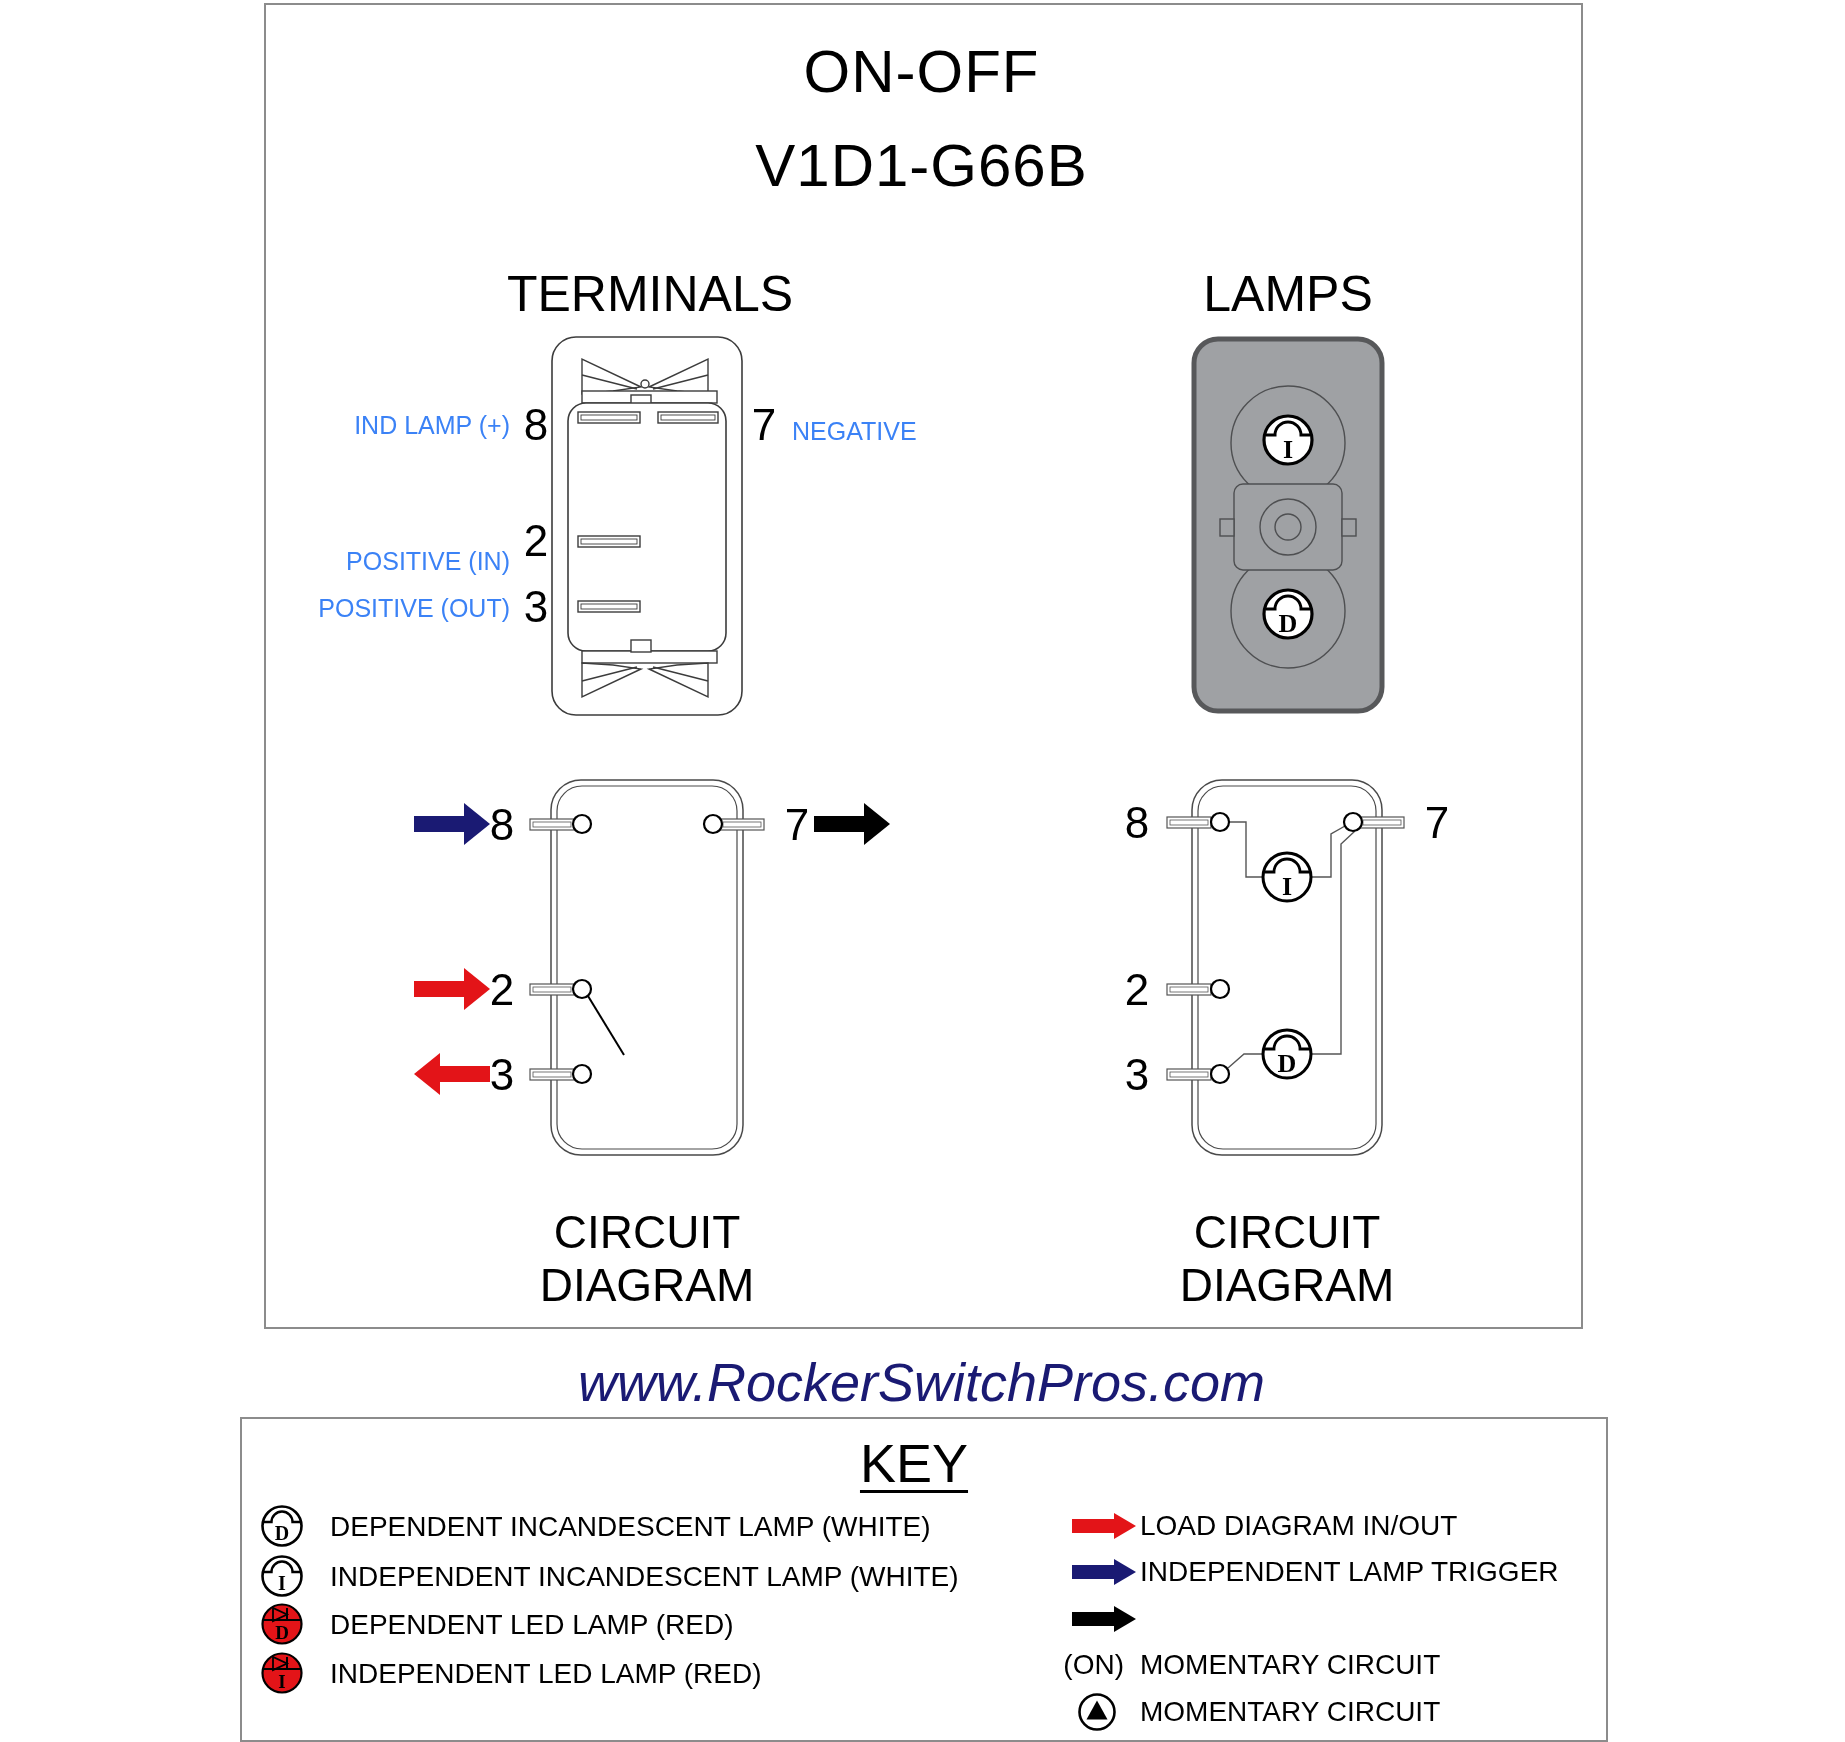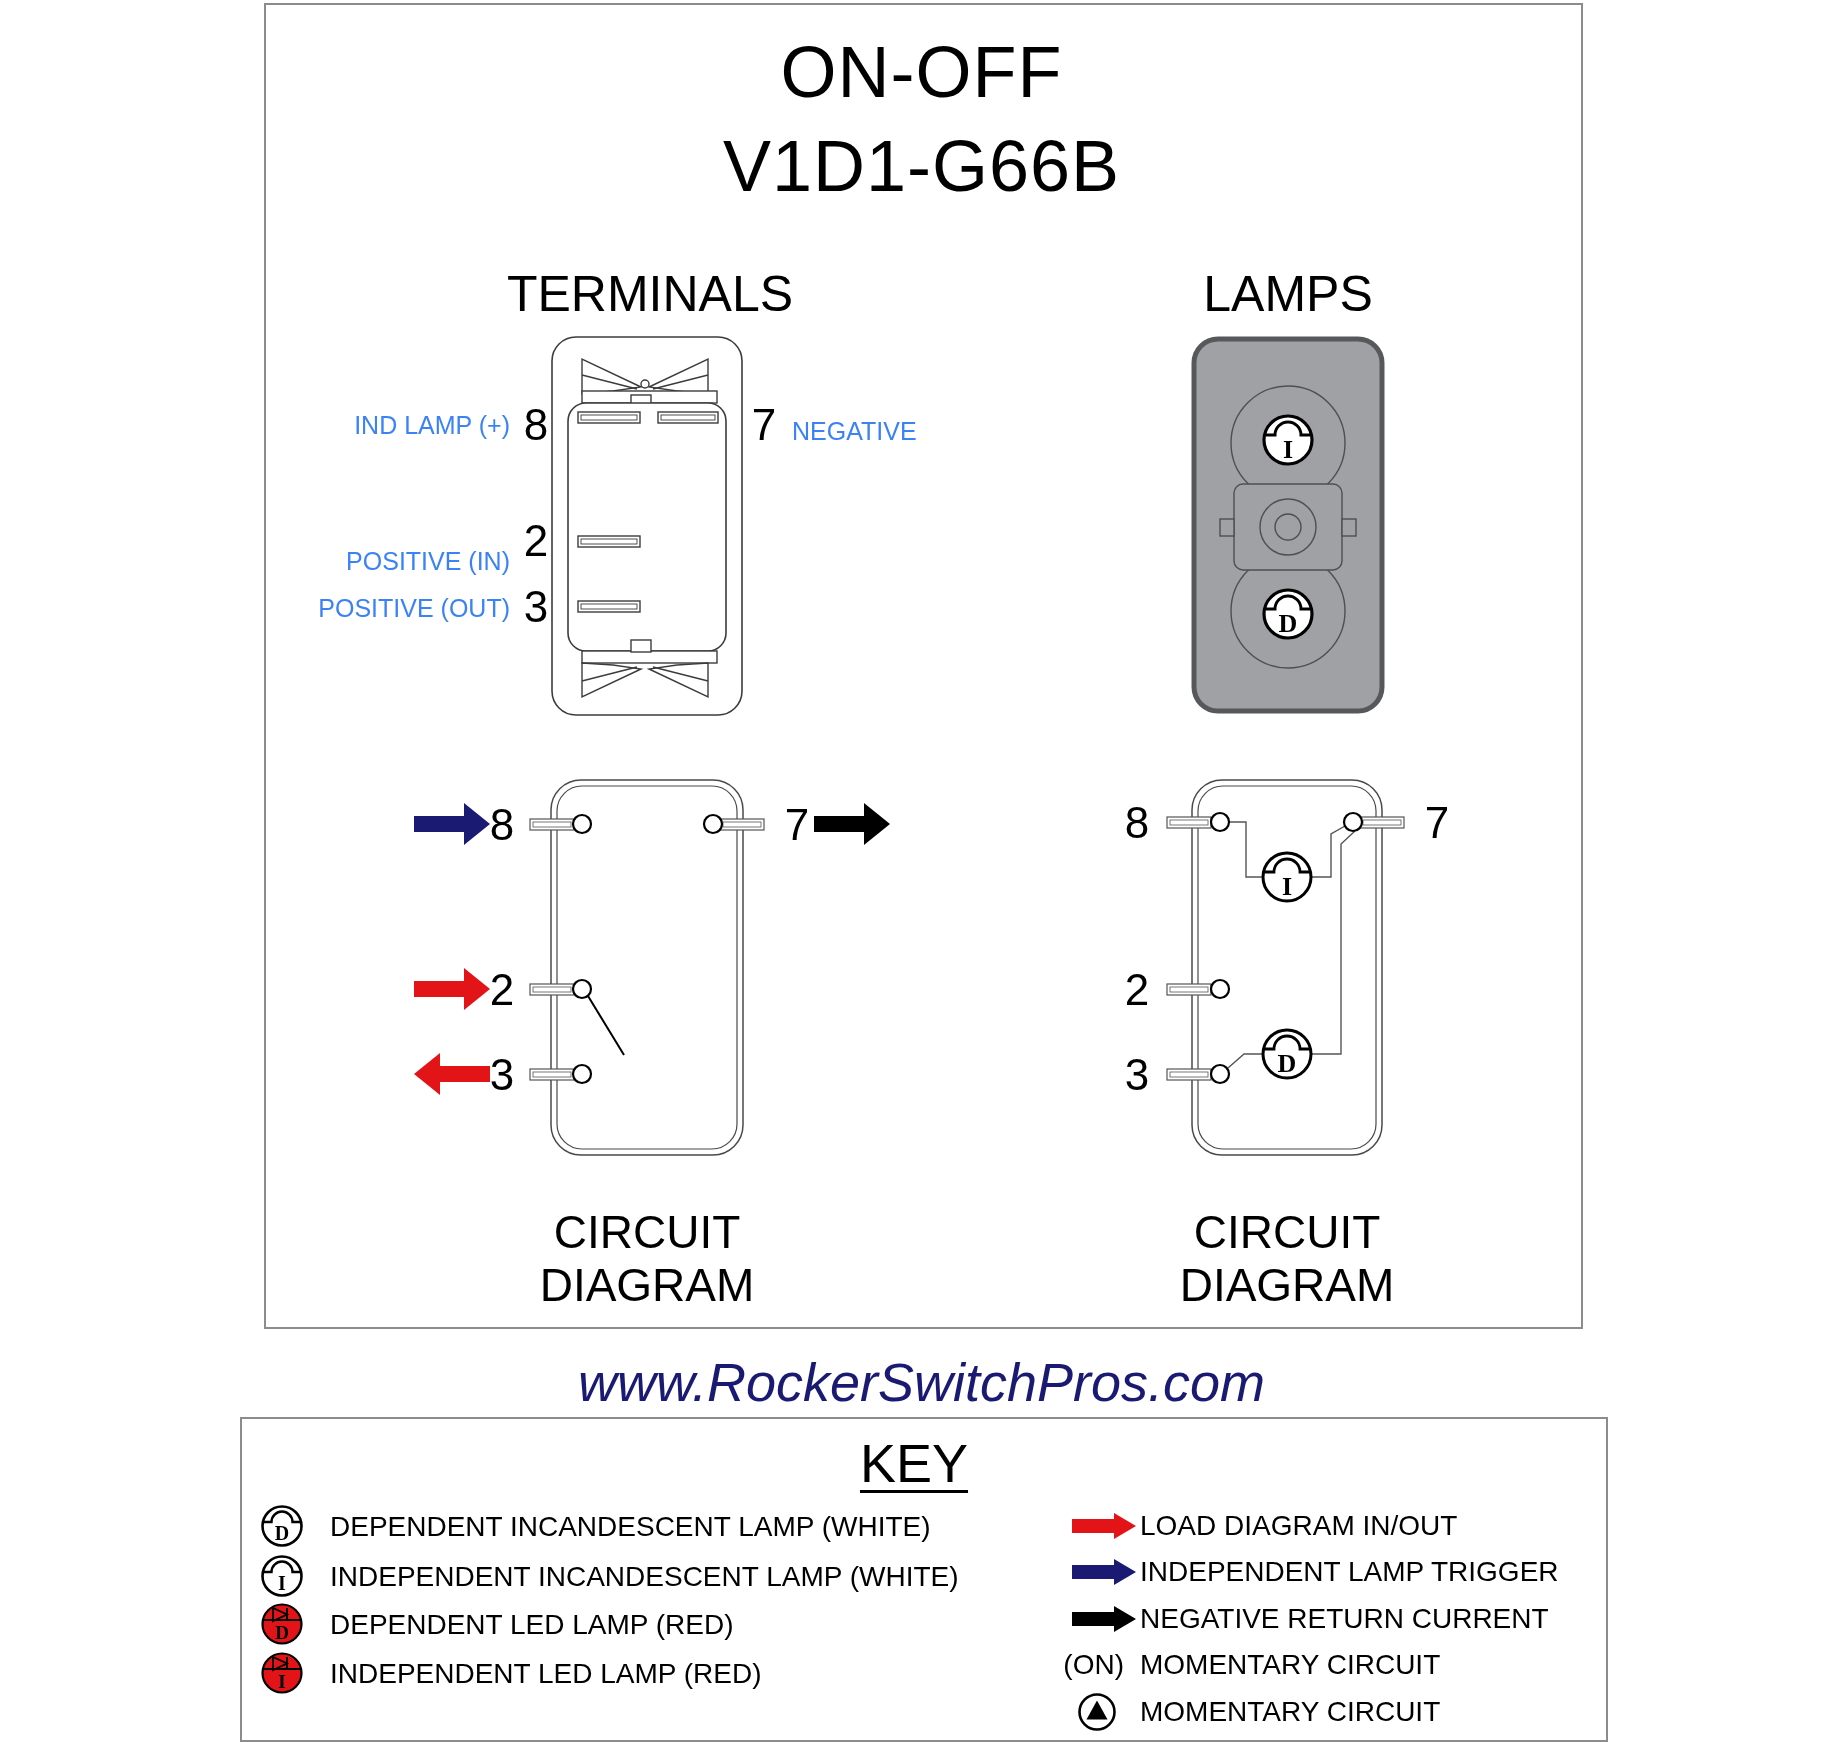--- a/index.html
+++ b/index.html
@@ -3,21 +3,21 @@
 <meta charset="utf-8">
 <style>
   html,body{margin:0;padding:0;background:#fff;}
   #page{
     position:relative;width:1845px;height:1742px;background:#ffffff;
     font-family:"Liberation Sans", sans-serif;color:#000;overflow:hidden;
   }
   .abs{position:absolute;}
   .box{border:2px solid #8c8c8c;background:#fff;}
   .center{text-align:center;}
-  .title-line{font-size:72px;line-height:92px;letter-spacing:1px;}
+  .title-line{font-size:60px;line-height:92px;letter-spacing:1px;}
   .heading{font-size:50px;line-height:56px;}
   .num{font-size:44px;line-height:50px;text-align:center;}
   .navy-label{font-size:25px;line-height:30px;color:#3b82f6;white-space:nowrap;}
   .right-align{text-align:right;}
   .cd-heading{font-size:46px;line-height:53px;text-align:center;}
   .website{font-size:54px;line-height:60px;font-style:italic;color:#1a1a73;}
   .key-heading{font-size:54px;line-height:62px;}
   .key-heading span{text-decoration:underline;text-decoration-thickness:3px;text-underline-offset:8px;}
   .key-label{font-size:28px;line-height:34px;white-space:nowrap;}
   .key-prefix{font-size:28px;line-height:34px;text-align:right;}
@@ -248,21 +248,20 @@
   <svg class="abs" style="left:1072px;top:1559px;" width="64" height="26" viewBox="0 0 64 26">
     <rect x="0" y="6" width="42" height="14" fill="#1a1a73"></rect>
       <polygon points="42,0 64,13 42,26" fill="#1a1a73"></polygon>
   </svg>
   <div class="abs key-label" style="left:1140px;top:1555px;">INDEPENDENT LAMP TRIGGER</div>
 
   <svg class="abs" style="left:1072px;top:1606px;" width="64" height="26" viewBox="0 0 64 26">
     <rect x="0" y="6" width="42" height="14" fill="#000000"></rect>
       <polygon points="42,0 64,13 42,26" fill="#000000"></polygon>
   </svg>
-  <div class="abs key-label" style="left:1140px;top:1602px;">NEGATIVE RETURN CURRENT</div>
 
   <div class="abs key-prefix" style="left:1030px;top:1648px;width:94px;">(ON)</div>
   <div class="abs key-label" style="left:1140px;top:1648px;">MOMENTARY CIRCUIT</div>
 
   <svg class="abs" style="left:1077px;top:1692px;" width="40" height="40" viewBox="-20 -20 40 40">
     <circle r="17.5" fill="#ffffff" stroke="#000000" stroke-width="2.6"></circle>
     <polygon points="0,-11.5 10.5,7.5 -10.5,7.5" fill="#000000"></polygon>
   </svg>
   <div class="abs key-label" style="left:1140px;top:1695px;">MOMENTARY CIRCUIT</div>
 

